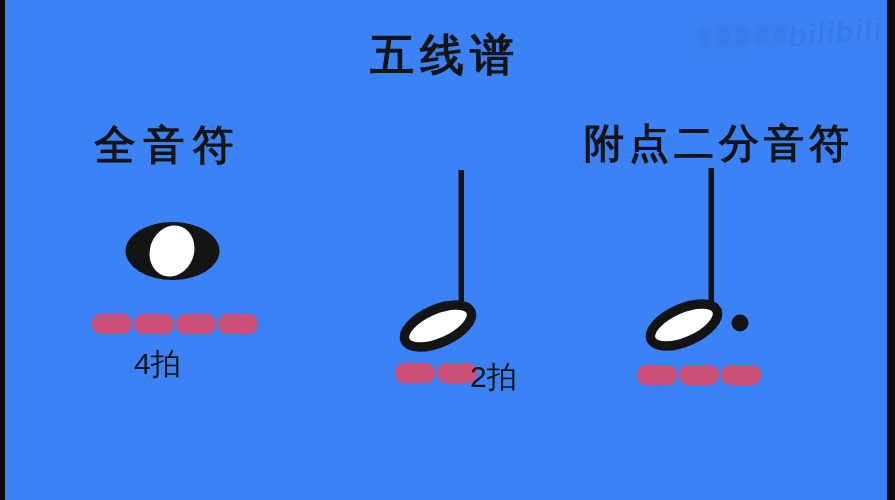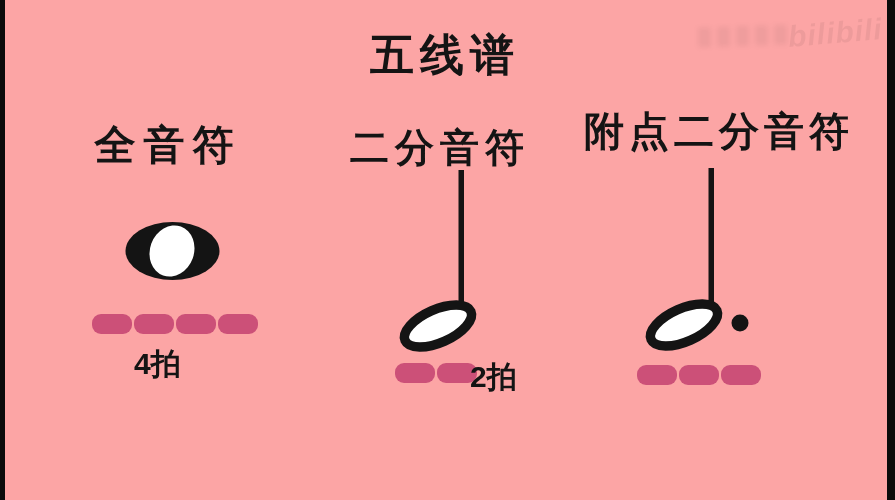--- a/index.html
+++ b/index.html
@@ -1,50 +1,50 @@
 <!DOCTYPE html>
 <html><head>
 <meta charset="utf-8">
 <style>
   html,body{margin:0;padding:0;background:#ffffff;}
   .stage{
     position:relative;width:895px;height:500px;overflow:hidden;
-    background:#fca5a5;
+    background:#3b82f6;
     font-family:"Liberation Sans",sans-serif;
     color:#141414;
   }
   .edge-bar{position:absolute;top:0;bottom:0;background:#0b0b0b;}
   .edge-bar.left{left:0;width:5px;}
   .edge-bar.right{right:0;width:8px;}
 
   .page-title{
     position:absolute;left:310px;top:26px;width:270px;
     font-size:44px;font-weight:900;letter-spacing:6px;
     text-align:center;white-space:nowrap;
   }
   .col-heading{
     position:absolute;font-weight:900;text-align:center;white-space:nowrap;
   }
   .col-heading.c1{left:63px;top:118px;width:210px;font-size:41px;letter-spacing:8px;}
   .col-heading.c2{left:325px;top:121px;width:230px;font-size:39px;letter-spacing:6px;}
-  .col-heading.c3{left:560px;top:104px;width:318px;font-size:40px;letter-spacing:5px;}
+  .col-heading.c3{left:560px;top:116px;width:318px;font-size:40px;letter-spacing:5px;}
 
   .note-svg{position:absolute;}
   .note-svg.whole{left:120px;top:218px;}
   .note-svg.half{left:392px;top:168px;}
   .note-svg.dotted{left:638px;top:166px;}
 
   .beat-row{position:absolute;display:flex;gap:2px;}
   .beat-row.r1{left:92px;top:314px;}
   .beat-row.r2{left:395px;top:363px;}
   .beat-row.r3{left:637px;top:365px;}
   .dash{width:40px;height:20px;border-radius:9px;background:#cc5078;}
 
   .beat-label{
-    position:absolute;font-size:30px;font-weight:700;white-space:nowrap;
+    position:absolute;font-size:30px;font-weight:400;white-space:nowrap;
   }
   .beat-label.b1{left:134px;top:344px;}
   .beat-label.b2{left:470px;top:357px;}
   .beat-label.b3{left:773px;top:357px;}
 
   .wm-smudge{
     position:absolute;left:698px;top:26px;width:92px;height:20px;
     background:repeating-linear-gradient(90deg, rgba(0,0,0,0.05) 0 13px, rgba(0,0,0,0) 13px 19px);
     filter:blur(2.5px);
     transform:rotate(-2deg);
@@ -63,21 +63,20 @@
 
   <div class="edge-bar left"></div>
   <div class="edge-bar right"></div>
 
   <div class="page-title">五线谱</div>
 
   <div class="wm-smudge"></div>
   <div class="wm-logo">bilibili</div>
 
   <div class="col-heading c1">全音符</div>
-  <div class="col-heading c2">二分音符</div>
   <div class="col-heading c3">附点二分音符</div>
 
   <svg class="note-svg whole" width="105" height="66" viewBox="0 0 105 66">
     <ellipse cx="52.5" cy="33" rx="47" ry="29" fill="#141414"></ellipse>
     <ellipse cx="52" cy="33" rx="22" ry="26" fill="#ffffff" transform="rotate(20 52 33)"></ellipse>
   </svg>
 
   <svg class="note-svg half" width="95" height="192" viewBox="0 0 95 192">
     <rect x="66.5" y="2" width="5.5" height="150" fill="#141414"></rect>
     <ellipse cx="46" cy="158" rx="36" ry="16.5" fill="#ffffff" stroke="#141414" stroke-width="9.5" transform="rotate(-24 46 158)"></ellipse>

